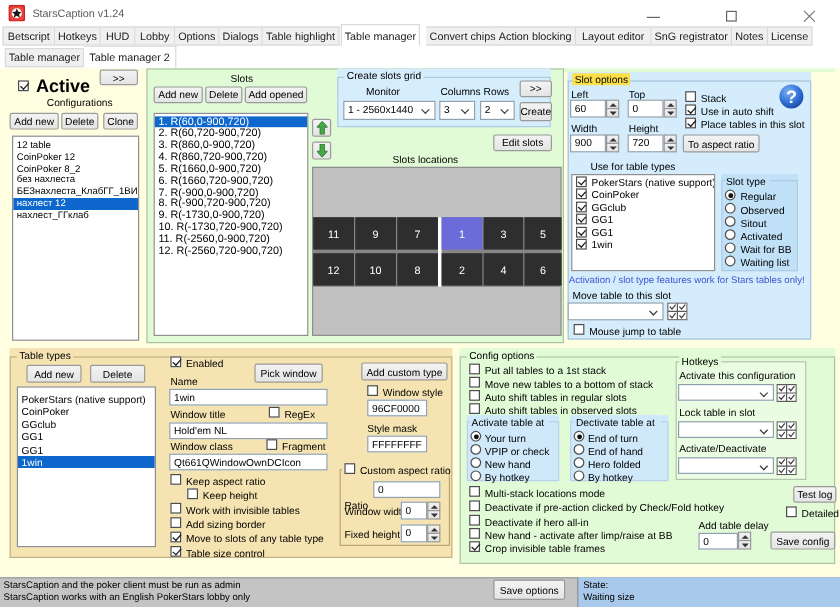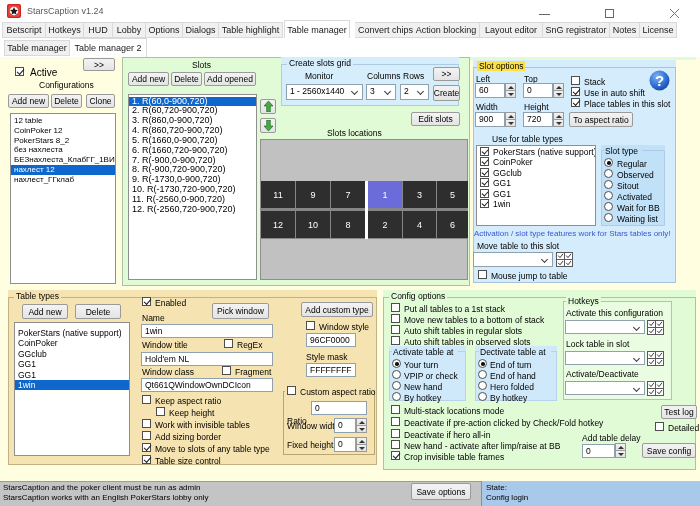--- a/index.html
+++ b/index.html
@@ -55,30 +55,30 @@
 <div class="tab" style="left:610px;width:30px">Notes</div>
 <div class="tab" style="left:640px;width:37px">License</div>
 <div class="tab" style="left:284px;top:20px;width:66px;height:18px;background:#fff;border-left:1px solid #d9d9d9;border-bottom:none">Table manager</div>
 
 <div class="tab" style="left:4px;top:40px;width:66px;border-left:1px solid #d9d9d9">Table manager</div>
 <div class="tab" style="left:70px;top:38px;width:77px;height:19px;background:#fff;border-bottom:none">Table manager 2</div>
 
 <div style="position:absolute;left:0;top:57px;width:700px;height:424px;background:#fffee1"></div>
 
 <div class="cb on" style="left:15px;top:67px"></div>
-<div class="t" style="left:30px;top:68px;font-weight:normal;font-size:10px">Active</div>
+<div class="t" style="left:30px;top:68px;font-weight:bold;font-size:15px">Active</div>
 <div class="btn" style="left:83px;top:58px;width:32px;height:13px">&gt;&gt;</div>
 <div class="t" style="left:39px;top:80px">Configurations</div>
 <div class="btn" style="left:8px;top:94px;width:41px;height:14px">Add new</div>
 <div class="btn" style="left:51px;top:94px;width:31px;height:14px">Delete</div>
 <div class="btn" style="left:86px;top:94px;width:29px;height:14px">Clone</div>
 <div class="lb" style="left:10px;top:113px;width:106px;height:171px;font-size:8px;line-height:9.8px;padding-top:2px">
 <div>12 table</div>
       <div>CoinPoker 12</div>
-      <div>PokerStars 8_2</div>
+      <div>CoinPoker 8_2</div>
       <div>без нахлеста</div>
       <div>БЕЗнахлеста_КлабГГ_1ВИ</div>
       <div class="sel">нахлест 12</div>
       <div>нахлест_ГГклаб</div>
 </div>
 
 <div style="position:absolute;left:122px;top:57px;width:348px;height:229px;background:#e2fbd7;border:1px solid #abc3a2"></div>
 <div class="t" style="left:192px;top:60px">Slots</div>
 <div class="btn" style="left:128px;top:72px;width:41px;height:14px">Add new</div>
 <div class="btn" style="left:171px;top:72px;width:31px;height:14px">Delete</div>
@@ -368,14 +368,14 @@
       <i class="d"></i>
     </span>
 <div class="btn" style="left:642px;top:443px;width:54px;height:15px">Save config</div>
 
 <div style="position:absolute;left:0;top:481px;width:700px;height:25px;background:#c4c4c4;border-top:1px solid #9c9c9c"></div>
 <div class="t" style="left:3px;top:483px;font-size:8px">StarsCaption and the poker client must be run as admin</div>
 <div class="t" style="left:3px;top:493px;font-size:8px">StarsCaption works with an English PokerStars lobby only</div>
 <div class="btn" style="left:411px;top:483px;width:60px;height:17px">Save options</div>
 <div style="position:absolute;left:481px;top:481px;width:219px;height:25px;background:#a9c9ea;border-left:1px solid #8e8e8e"></div>
 <div class="t" style="left:486px;top:483px;font-size:8px">State:</div>
-<div class="t" style="left:486px;top:493px;font-size:8px">Config login</div>
+<div class="t" style="left:486px;top:493px;font-size:8px">Waiting size</div>
 
 </div>
 </body></html>

